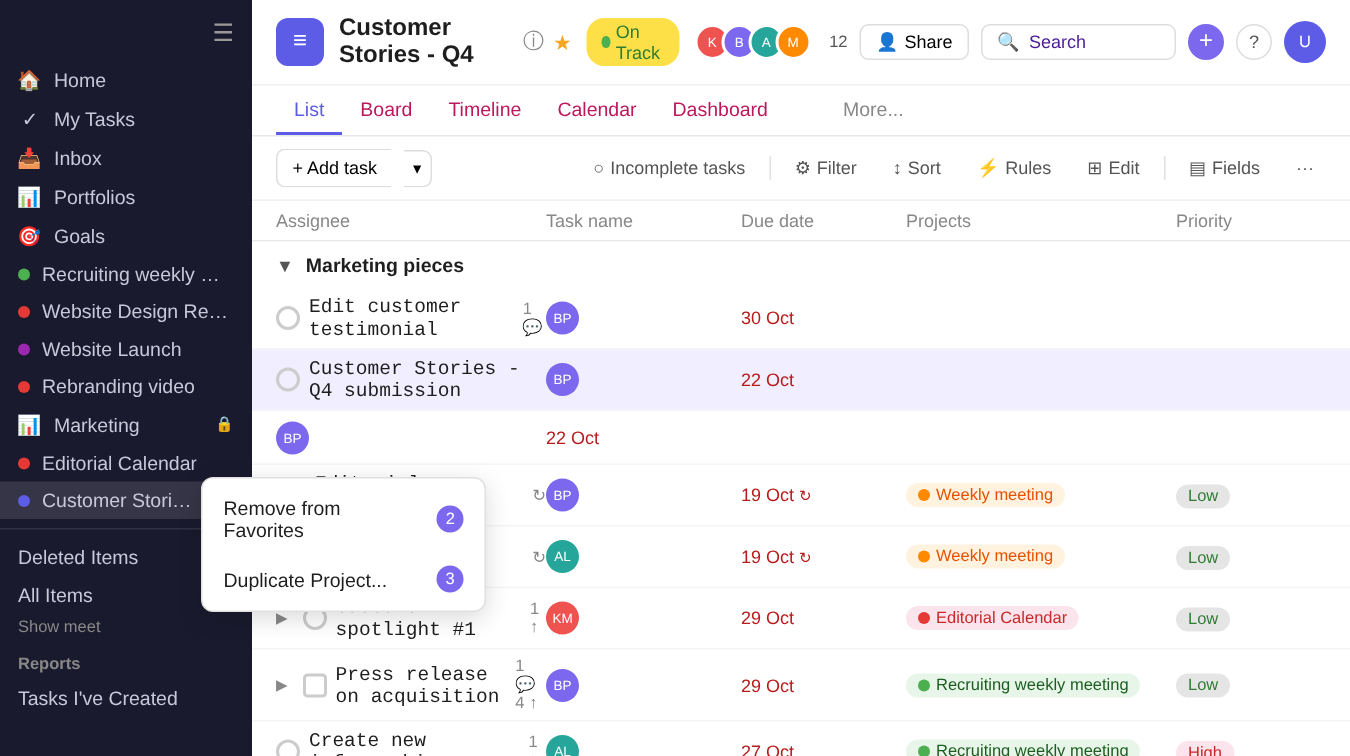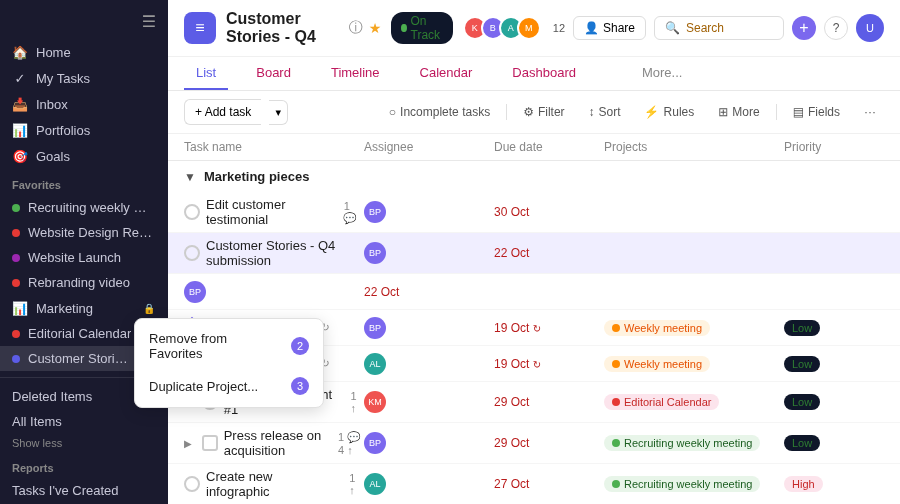--- a/index.html
+++ b/index.html
@@ -27,62 +27,62 @@
     .context-menu-badge { background: #7b68ee; color: #fff; border-radius: 50%; width: 18px; height: 18px; display: flex; align-items: center; justify-content: center; font-size: 11px; margin-left: auto; }
 
     
     .main { flex: 1; display: flex; flex-direction: column; overflow: hidden; background: #fff; }
 
     
     .header { display: flex; align-items: center; padding: 10px 16px; border-bottom: 1px solid #f0f0f0; gap: 10px; }
     .project-icon { width: 32px; height: 32px; background: #5c5ce6; border-radius: 8px; display: flex; align-items: center; justify-content: center; color: #fff; font-size: 16px; flex-shrink: 0; }
     .project-title { font-size: 16px; font-weight: 600; color: #1e1e1e; }
     .header-icons { display: flex; align-items: center; gap: 6px; color: #888; font-size: 14px; }
-    .status-badge { background: #0f172a; color: #2e7d32; border-radius: 12px; padding: 2px 10px; font-size: 12px; font-weight: 500; display: flex; align-items: center; gap: 4px; }
+    .status-badge { background: #fde047; color: #2e7d32; border-radius: 12px; padding: 2px 10px; font-size: 12px; font-weight: 500; display: flex; align-items: center; gap: 4px; }
     .status-dot { width: 8px; height: 8px; background: #4caf50; border-radius: 50%; }
     .header-right { margin-left: auto; display: flex; align-items: center; gap: 8px; }
     .avatars { display: flex; }
     .avatar { width: 24px; height: 24px; border-radius: 50%; border: 2px solid #fff; margin-left: -6px; background: #ccc; display: flex; align-items: center; justify-content: center; font-size: 9px; color: #fff; }
     .avatar:first-child { margin-left: 0; }
     .avatar-count { font-size: 11px; color: #555; margin-left: 4px; }
     .share-btn { border: 1px solid #ddd; border-radius: 6px; padding: 4px 10px; font-size: 12px; cursor: pointer; display: flex; align-items: center; gap: 4px; background: #fff; }
     .search-box { border: 1px solid #ddd; border-radius: 6px; padding: 4px 10px; font-size: 12px; color: #999; display: flex; align-items: center; gap: 6px; width: 130px; }
     .plus-btn { width: 24px; height: 24px; background: #7b68ee; border-radius: 50%; display: flex; align-items: center; justify-content: center; color: #fff; font-size: 16px; cursor: pointer; }
     .help-btn { width: 24px; height: 24px; border: 1px solid #ddd; border-radius: 50%; display: flex; align-items: center; justify-content: center; font-size: 12px; cursor: pointer; color: #555; }
     .user-avatar { width: 28px; height: 28px; border-radius: 50%; background: #5c5ce6; display: flex; align-items: center; justify-content: center; color: #fff; font-size: 11px; }
 
     
-    .tabs { display: flex; align-items: flex-end; padding: 0 16px; border-bottom: 1px solid #e8e8e8; gap: 16px; }
+    .tabs { display: flex; align-items: flex-end; padding: 0 16px; border-bottom: 1px solid #e8e8e8; gap: 0; }
     .tab { padding: 8px 12px; font-size: 13px; cursor: pointer; color: #be185d; border-bottom: 2px solid transparent; }
     .tab.active { color: #5c5ce6; border-bottom: 2px solid #5c5ce6; font-weight: 500; }
     .tab-more { color: #888; padding: 8px 6px; cursor: pointer; margin-left: 32px; }
 
     
     .toolbar { display: flex; align-items: center; padding: 8px 16px; gap: 8px; border-bottom: 1px solid #f0f0f0; }
     .add-task-btn { border: 1px solid #ddd; border-radius: 6px; padding: 5px 10px; font-size: 12px; cursor: pointer; display: flex; align-items: center; gap: 4px; background: #fff; }
     .add-task-caret { border: 1px solid #ddd; border-left: none; border-radius: 0 6px 6px 0; padding: 5px 6px; cursor: pointer; background: #fff; font-size: 11px; }
     .toolbar-right { margin-left: auto; display: flex; align-items: center; gap: 8px; }
     .toolbar-btn { display: flex; align-items: center; gap: 4px; font-size: 12px; color: #555; cursor: pointer; padding: 4px 8px; border-radius: 6px; }
     .toolbar-divider { width: 1px; height: 16px; background: #e0e0e0; }
 
     
     .table-container { flex: 1; overflow-y: auto; }
     .table-header { display: grid; grid-template-columns: 1fr 130px 110px 180px 100px; padding: 6px 16px; border-bottom: 1px solid #e8e8e8; color: #888; font-size: 12px; align-items: center; }
     .section-header { display: flex; align-items: center; gap: 8px; padding: 8px 16px; background: #fff; cursor: pointer; font-weight: 600; font-size: 13px; }
     .section-chevron { font-size: 12px; color: #555; }
     .task-row { display: grid; grid-template-columns: 1fr 130px 110px 180px 100px; padding: 5px 16px; border-bottom: 1px solid #f5f5f5; align-items: center; min-height: 36px; }
     .task-name-cell { display: flex; align-items: center; gap: 6px; font-size: 13px; }
     .task-check { width: 16px; height: 16px; border-radius: 50%; border: 2px solid #ccc; flex-shrink: 0; display: flex; align-items: center; justify-content: center; }
-    .task-name { font-size: 13px; }
+    .task-name { font-size: 13px; font-family: Liberation Mono, monospace; }
     .task-comment { font-size: 11px; color: #888; margin-left: 4px; }
     .assignee-avatar { width: 22px; height: 22px; border-radius: 50%; display: flex; align-items: center; justify-content: center; font-size: 9px; color: #fff; flex-shrink: 0; }
     .due-date { font-size: 12px; color: #b91c1c; }
     .project-tag { border-radius: 12px; padding: 2px 8px; font-size: 11px; display: inline-flex; align-items: center; gap: 4px; white-space: nowrap; }
     .priority-tag { border-radius: 12px; padding: 2px 8px; font-size: 11px; display: inline-flex; align-items: center; justify-content: center; }
-    .priority-low { background: #0f172a; color: #2e7d32; }
+    .priority-low { background: #e5e5e5; color: #2e7d32; }
     .priority-high { background: #fce4ec; color: #c62828; }
     .diamond-check { width: 16px; height: 16px; background: transparent; border: 2px solid #ccc; transform: rotate(45deg); flex-shrink: 0; }
     .diamond-check.purple { border-color: #7b68ee; }
     .expand-arrow { font-size: 10px; color: #888; cursor: pointer; }
     .projects-cell { display: flex; align-items: center; gap: 4px; flex-wrap: wrap; }
     .tag-dot { width: 8px; height: 8px; border-radius: 50%; }
   </style>
 </head>
 <body>
 
@@ -105,21 +105,20 @@
     </div>
     <div class="sidebar-item">
       <span class="sidebar-item-icon">📊</span>
       <span class="sidebar-item-label">Portfolios</span>
     </div>
     <div class="sidebar-item">
       <span class="sidebar-item-icon">🎯</span>
       <span class="sidebar-item-label">Goals</span>
     </div>
 
-    <div class="sidebar-section-label">Favorites</div>
 
     <div class="sidebar-item">
       <span class="dot" style="background:#4CAF50"></span>
       <span class="sidebar-item-label">Recruiting weekly meet...</span>
     </div>
     <div class="sidebar-item">
       <span class="dot" style="background:#e53935"></span>
       <span class="sidebar-item-label">Website Design Reque...</span>
     </div>
     <div class="sidebar-item">
@@ -146,21 +145,21 @@
     </div>
 
     <div class="sidebar-divider"></div>
 
     <div class="sidebar-item">
       <span class="sidebar-item-label">Deleted Items</span>
     </div>
     <div class="sidebar-item">
       <span class="sidebar-item-label">All Items</span>
     </div>
-    <div class="show-less">Show less</div>
+    <div class="show-less">Show meet</div>
 
     <div class="sidebar-section-label">Reports</div>
     <div class="sidebar-item">
       <span class="sidebar-item-label">Tasks I've Created</span>
     </div>
 
   </div>
 </div>
 
 <div class="context-menu">
@@ -196,21 +195,21 @@
         <div class="avatar" style="background:#26a69a">A</div>
         <div class="avatar" style="background:#ff8a00">M</div>
       </div>
       <span class="avatar-count">12</span>
       <button class="share-btn">
         <span>👤</span>
         <span>Share</span>
       </button>
       <div class="search-box">
         <span>🔍</span>
-        <span style="color:#a16207;">Search</span>
+        <span style="color:#4c1d95;">Search</span>
       </div>
       <div class="plus-btn">+</div>
       <div class="help-btn">?</div>
       <div class="user-avatar">U</div>
     </div>
   </div>
 
   <div class="tabs">
     <div class="tab active">List</div>
     <div class="tab">Board</div>
@@ -236,36 +235,36 @@
       <div class="toolbar-btn">
         <span>↕</span>
         <span>Sort</span>
       </div>
       <div class="toolbar-btn">
         <span>⚡</span>
         <span>Rules</span>
       </div>
       <div class="toolbar-btn">
         <span>⊞</span>
-        <span>More</span>
+        <span>Edit</span>
       </div>
       <div class="toolbar-divider"></div>
       <div class="toolbar-btn">
         <span>▤</span>
         <span>Fields</span>
       </div>
       <div class="toolbar-btn">···</div>
     </div>
   </div>
 
   <div class="table-container">
 
     <div class="table-header">
+      <span>Assignee</span>
       <span>Task name</span>
-      <span>Assignee</span>
       <span>Due date</span>
       <span>Projects</span>
       <span>Priority</span>
     </div>
 
     <div class="section-header">
       <span class="section-chevron">▼</span>
       <span>Marketing pieces</span>
     </div>
 

